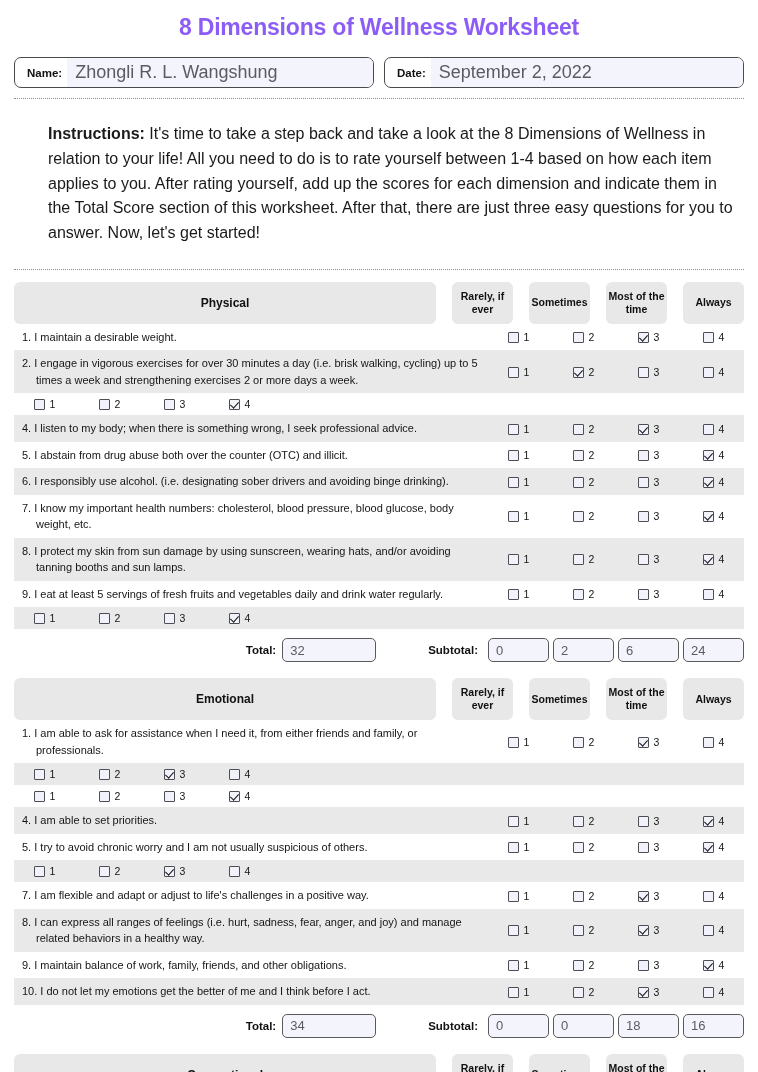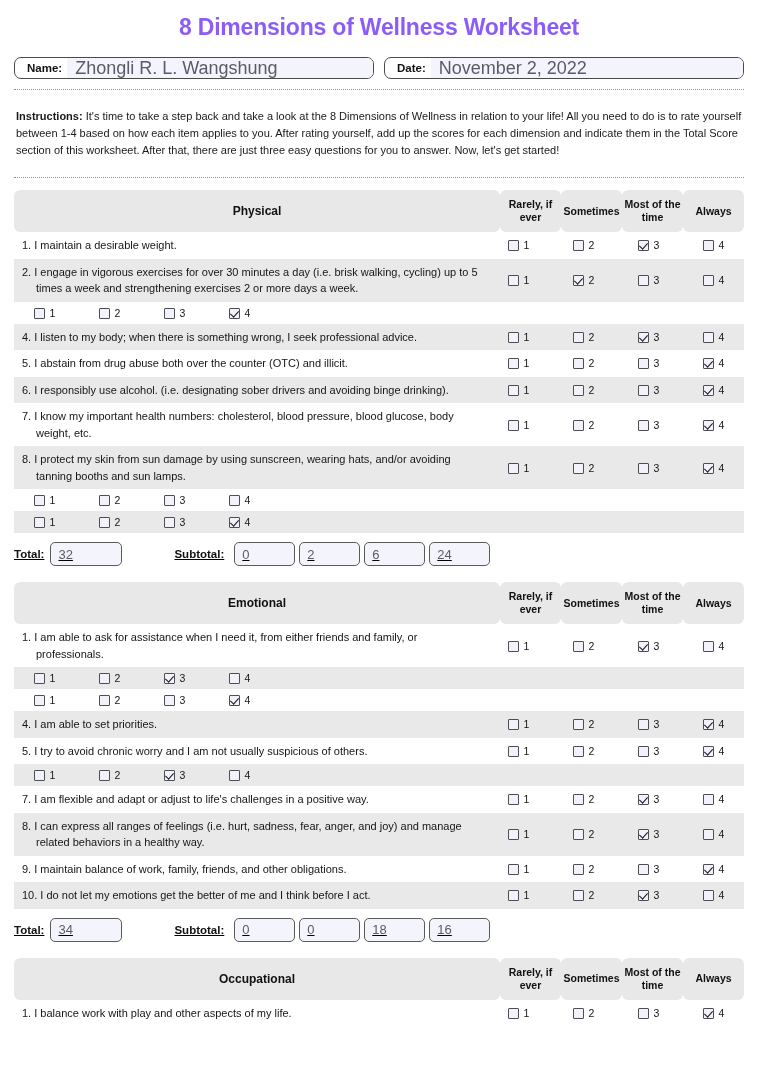--- a/index.html
+++ b/index.html
@@ -31,21 +31,21 @@
   
   .idrow {
     display: flex;
     gap: 10px;
     margin-bottom: 10px;
   }
   .field {
     flex: 1 1 0;
     border: 1.3px solid #4a4a4a;
     border-radius: 7px;
-    height: 22px;
+    height: 31px;
     display: flex;
     align-items: stretch;
     overflow: hidden;
     background: #fff;
   }
   .field-label {
     font-size: 11.5px;
     font-weight: bold;
     color: #111;
     display: flex;
@@ -62,34 +62,35 @@
     font-size: 18px;
     color: #5b5b66;
   }
 
   
   .dotted {
     border-top: 1.4px dotted #8e8e8e;
     height: 0;
   }
   .instructions {
-    font-size: 11px;
+    font-size: 16px;
     line-height: 1.55;
     color: #1a1a1a;
     padding: 7px 2px 7px 2px;
     text-align: left;
+    margin-left: 32px;
   }
   .instructions b { font-weight: bold; }
 
   
   .section { margin-top: 12px; }
 
   .hdr {
     display: flex;
-    gap: 0;
+    gap: 16px;
     align-items: stretch;
   }
   .hdr-title {
     flex: 1 1 auto;
     background: #e8e8e8;
     border-radius: 6px;
     height: 42px;
     display: flex;
     align-items: center;
     justify-content: center;
@@ -166,60 +167,60 @@
   .cnum {
     font-size: 10.5px;
     color: #151515;
     line-height: 11px;
   }
 
   
   .totals {
     display: flex;
     align-items: center;
+    justify-content: flex-end;
     padding: 9px 0 4px 0;
     gap: 0;
-    text-decoration: underline;
   }
   .tlabel {
     font-size: 11.5px;
     font-weight: bold;
     color: #111;
     margin-right: 6px;
   }
   .tbox {
     border: 1.2px solid #5a5a5a;
     border-radius: 5px;
     background: #f4f4fc;
     height: 24px;
     display: flex;
     align-items: center;
     padding: 0 7px;
     font-size: 13px;
     color: #5b5b66;
   }
-  .tbox.total { width: 72px; margin-right: 52px; }
+  .tbox.total { width: 94px; margin-right: 52px; }
   .tbox.sub { width: 61px; margin-left: 4px; }
   .tbox.sub:first-of-type { margin-left: 0; }
 </style>
 </head>
 <body>
 
 <div class="page">
 
   <h1 class="title">8 Dimensions of Wellness Worksheet</h1>
 
   <div class="idrow">
     <div class="field">
       <span class="field-label">Name:</span>
       <span class="field-value" placeholder="Name">Zhongli R. L. Wangshung</span>
     </div>
     <div class="field">
       <span class="field-label">Date:</span>
-      <span class="field-value" placeholder="Date">November 2, 2022</span>
+      <span class="field-value" placeholder="Date">September 2, 2022</span>
     </div>
   </div>
 
   <div class="dotted"></div>
   <p class="instructions">
     <b>Instructions:</b><span> It's time to take a step back and take a look at the 8 Dimensions of Wellness in relation to your life! All you need to do is to rate yourself between 1-4 based on how each item applies to you. After rating yourself, add up the scores for each dimension and indicate them in the Total Score section of this worksheet. After that, there are just three easy questions for you to answer. Now, let's get started!</span>
   </p>
   <div class="dotted"></div>
 
   <div id="sections">
@@ -392,20 +393,21 @@
               <span class="cbx"></span>
               <span class="cnum">3</span>
             </div>
             <div class="cell">
               <span class="cbx on"></span>
               <span class="cnum">4</span>
             </div>
           </div>
         </div>
         <div class="row">
+          <div class="row-text"><span>9.</span> <span>I eat at least 5 servings of fresh fruits and vegetables daily and drink water regularly.</span></div>
           <div class="row-cells">
             <div class="cell">
               <span class="cbx"></span>
               <span class="cnum">1</span>
             </div>
             <div class="cell">
               <span class="cbx"></span>
               <span class="cnum">2</span>
             </div>
             <div class="cell">

